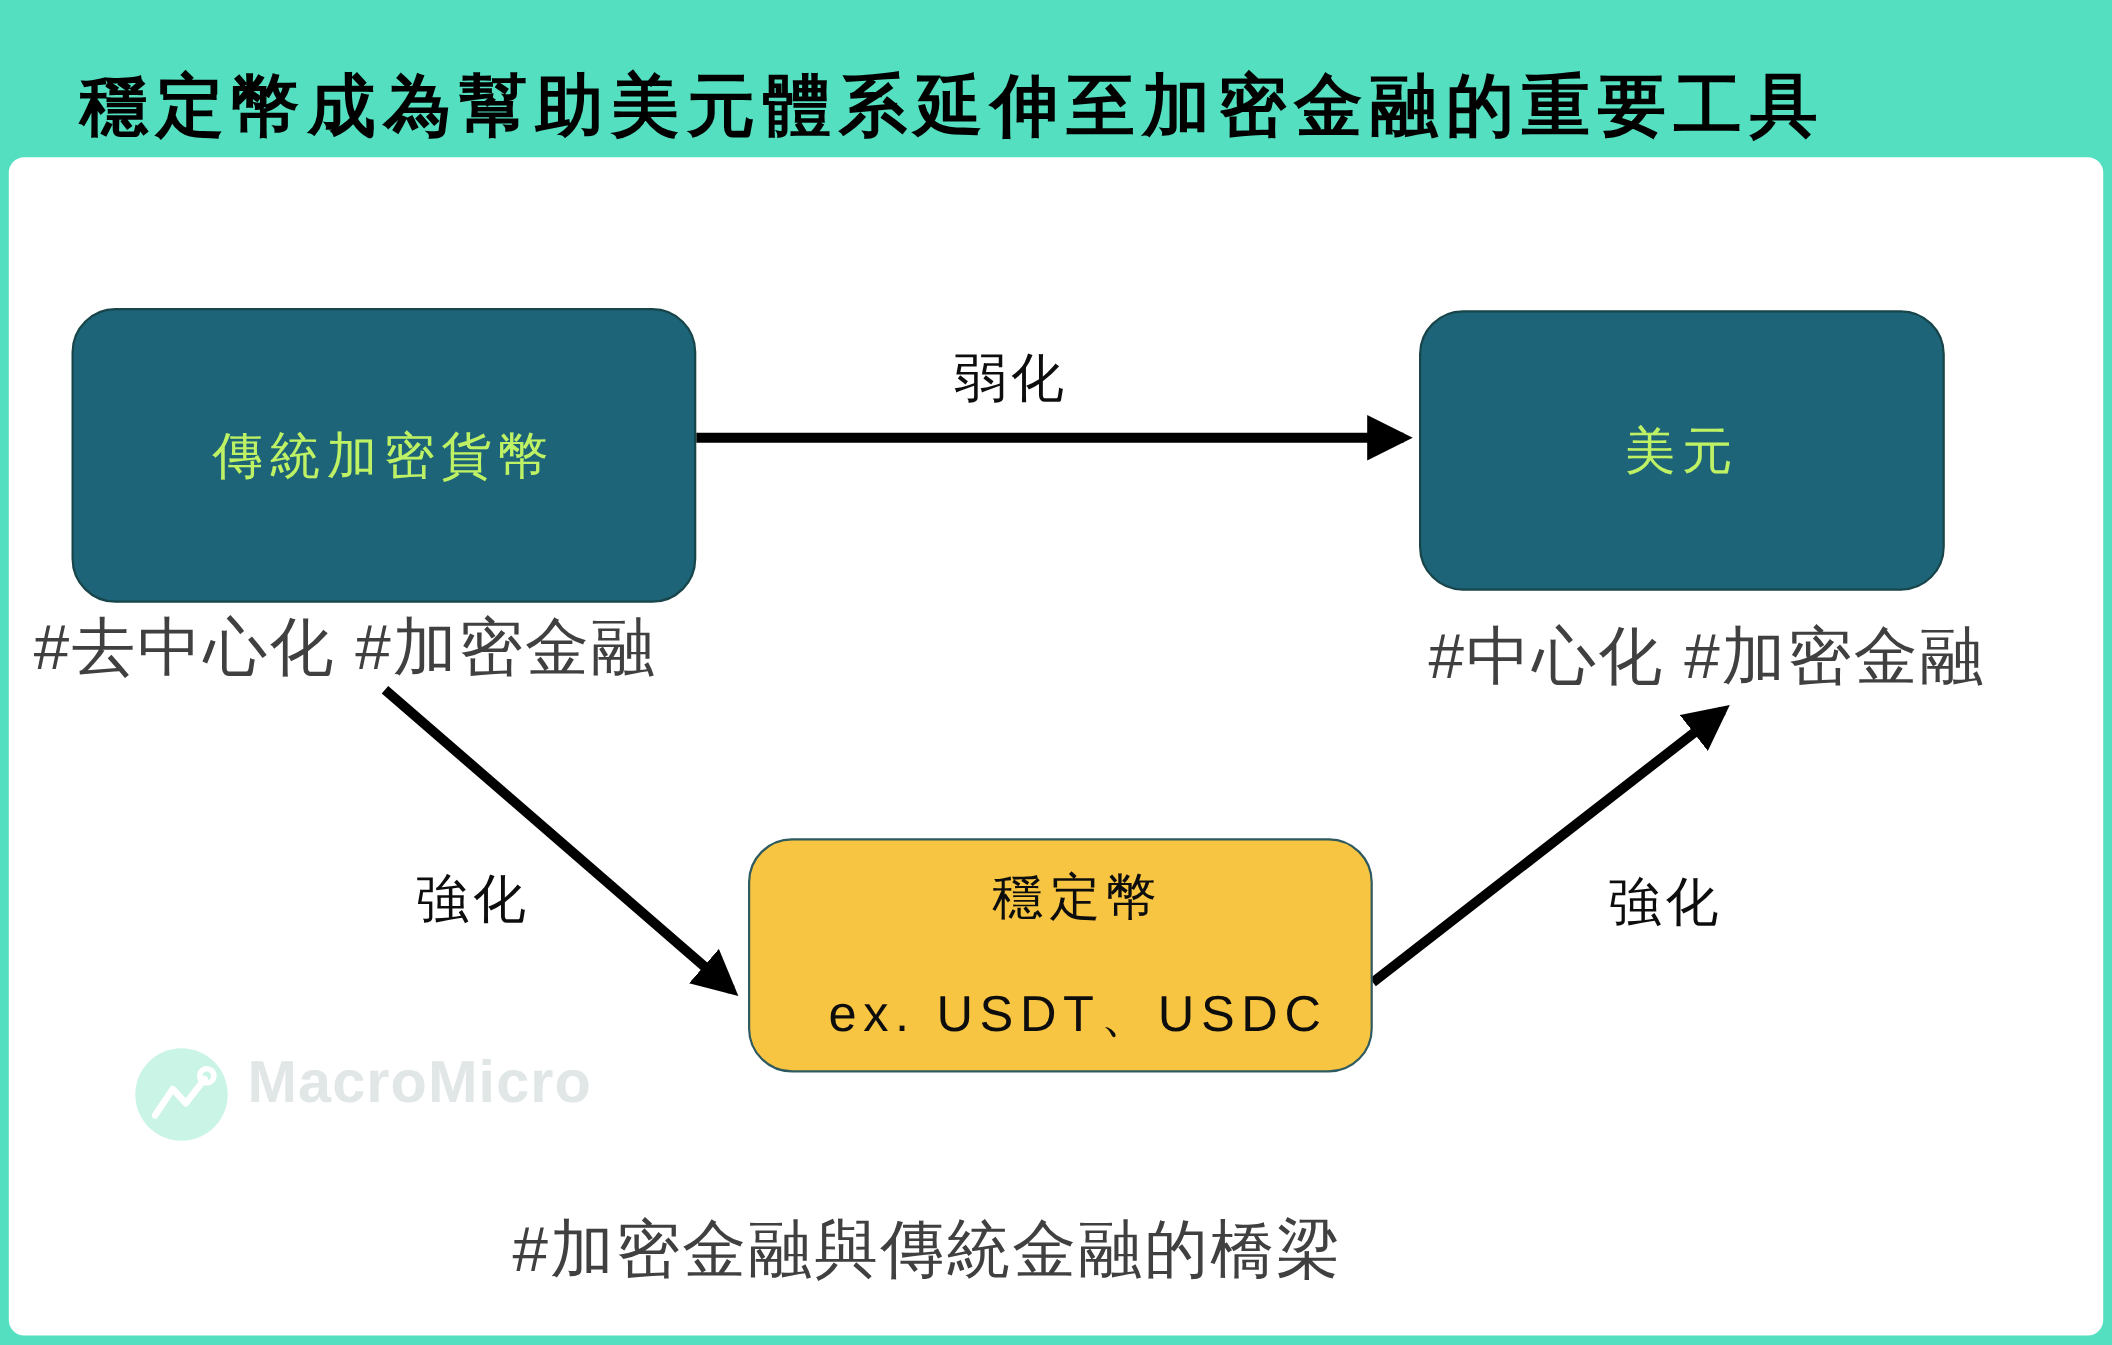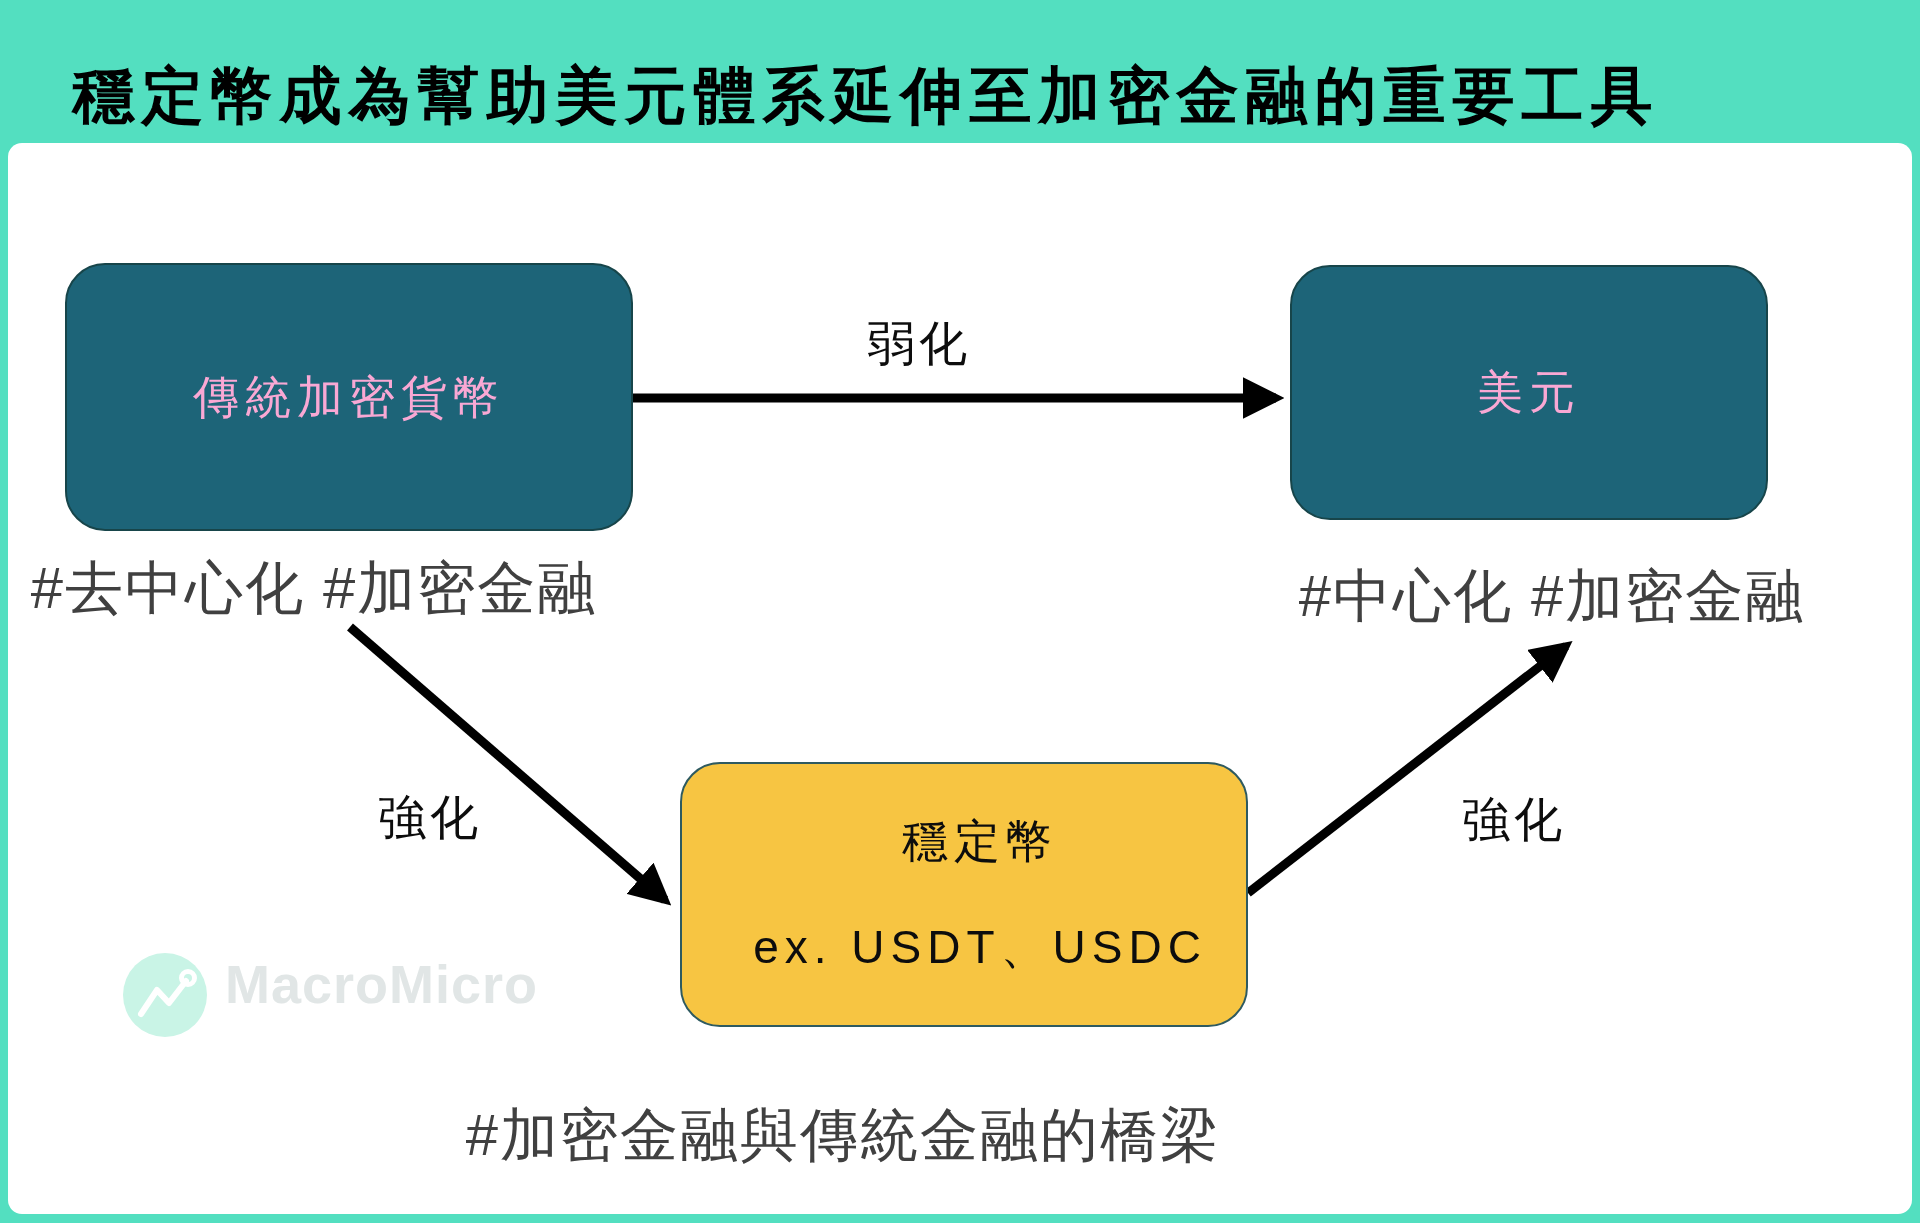--- a/index.html
+++ b/index.html
@@ -44,30 +44,31 @@
     display: flex;
     flex-direction: column;
     align-items: center;
     justify-content: center;
     gap: 55px;
     text-align: center;
   }
   .node-teal {
     background: #1d6478;
     border: 2px solid #17454a;
-    color: #f9a8d4;
+    color: #bef264;
+    margin-top: 17px;
   }
   .node-yellow {
     background: #f7c542;
     border: 2px solid #2e5a60;
     color: #0d0d0d;
   }
   .node-crypto { left: 65px;  top: 263px; width: 568px; height: 268px; }
   .node-usd    { left: 1290px; top: 265px; width: 478px; height: 255px; }
-  .node-stable { left: 680px; top: 762px; width: 568px; height: 265px; padding-left: 32px; }
+  .node-stable { left: 680px; top: 762px; width: 568px; height: 213px; padding-left: 32px; }
   .node-line {
     font-size: 46px;
     font-weight: 300;
     letter-spacing: 6px;
     line-height: 1.1;
     white-space: nowrap;
   }
   .edge-label {
     position: absolute;
     transform: translateX(-50%);

